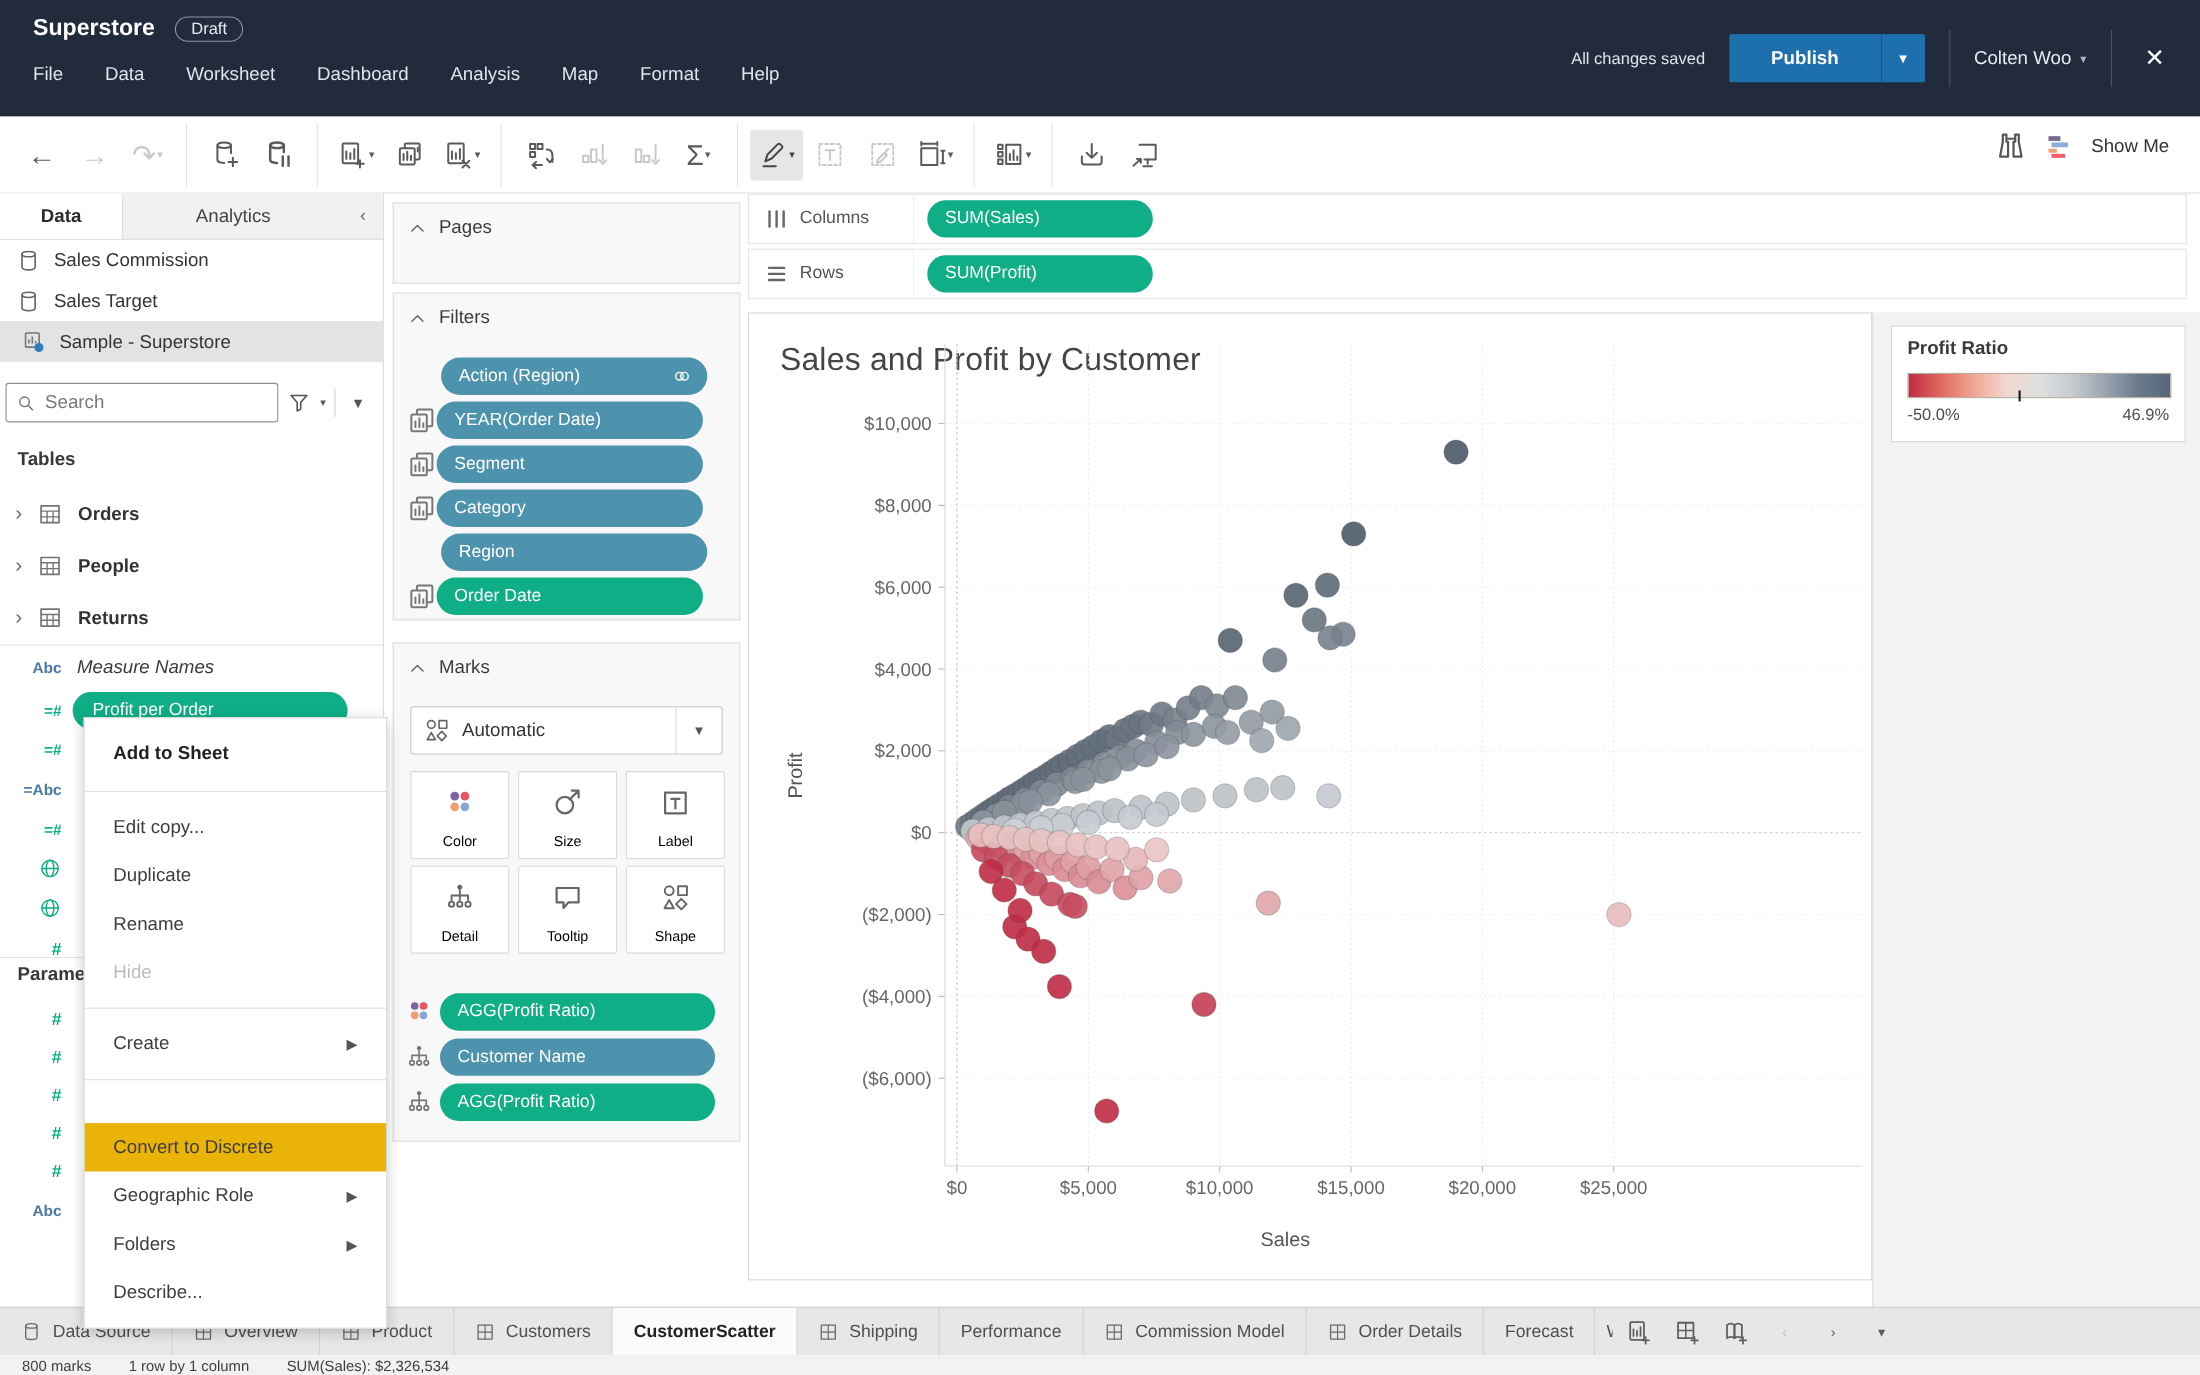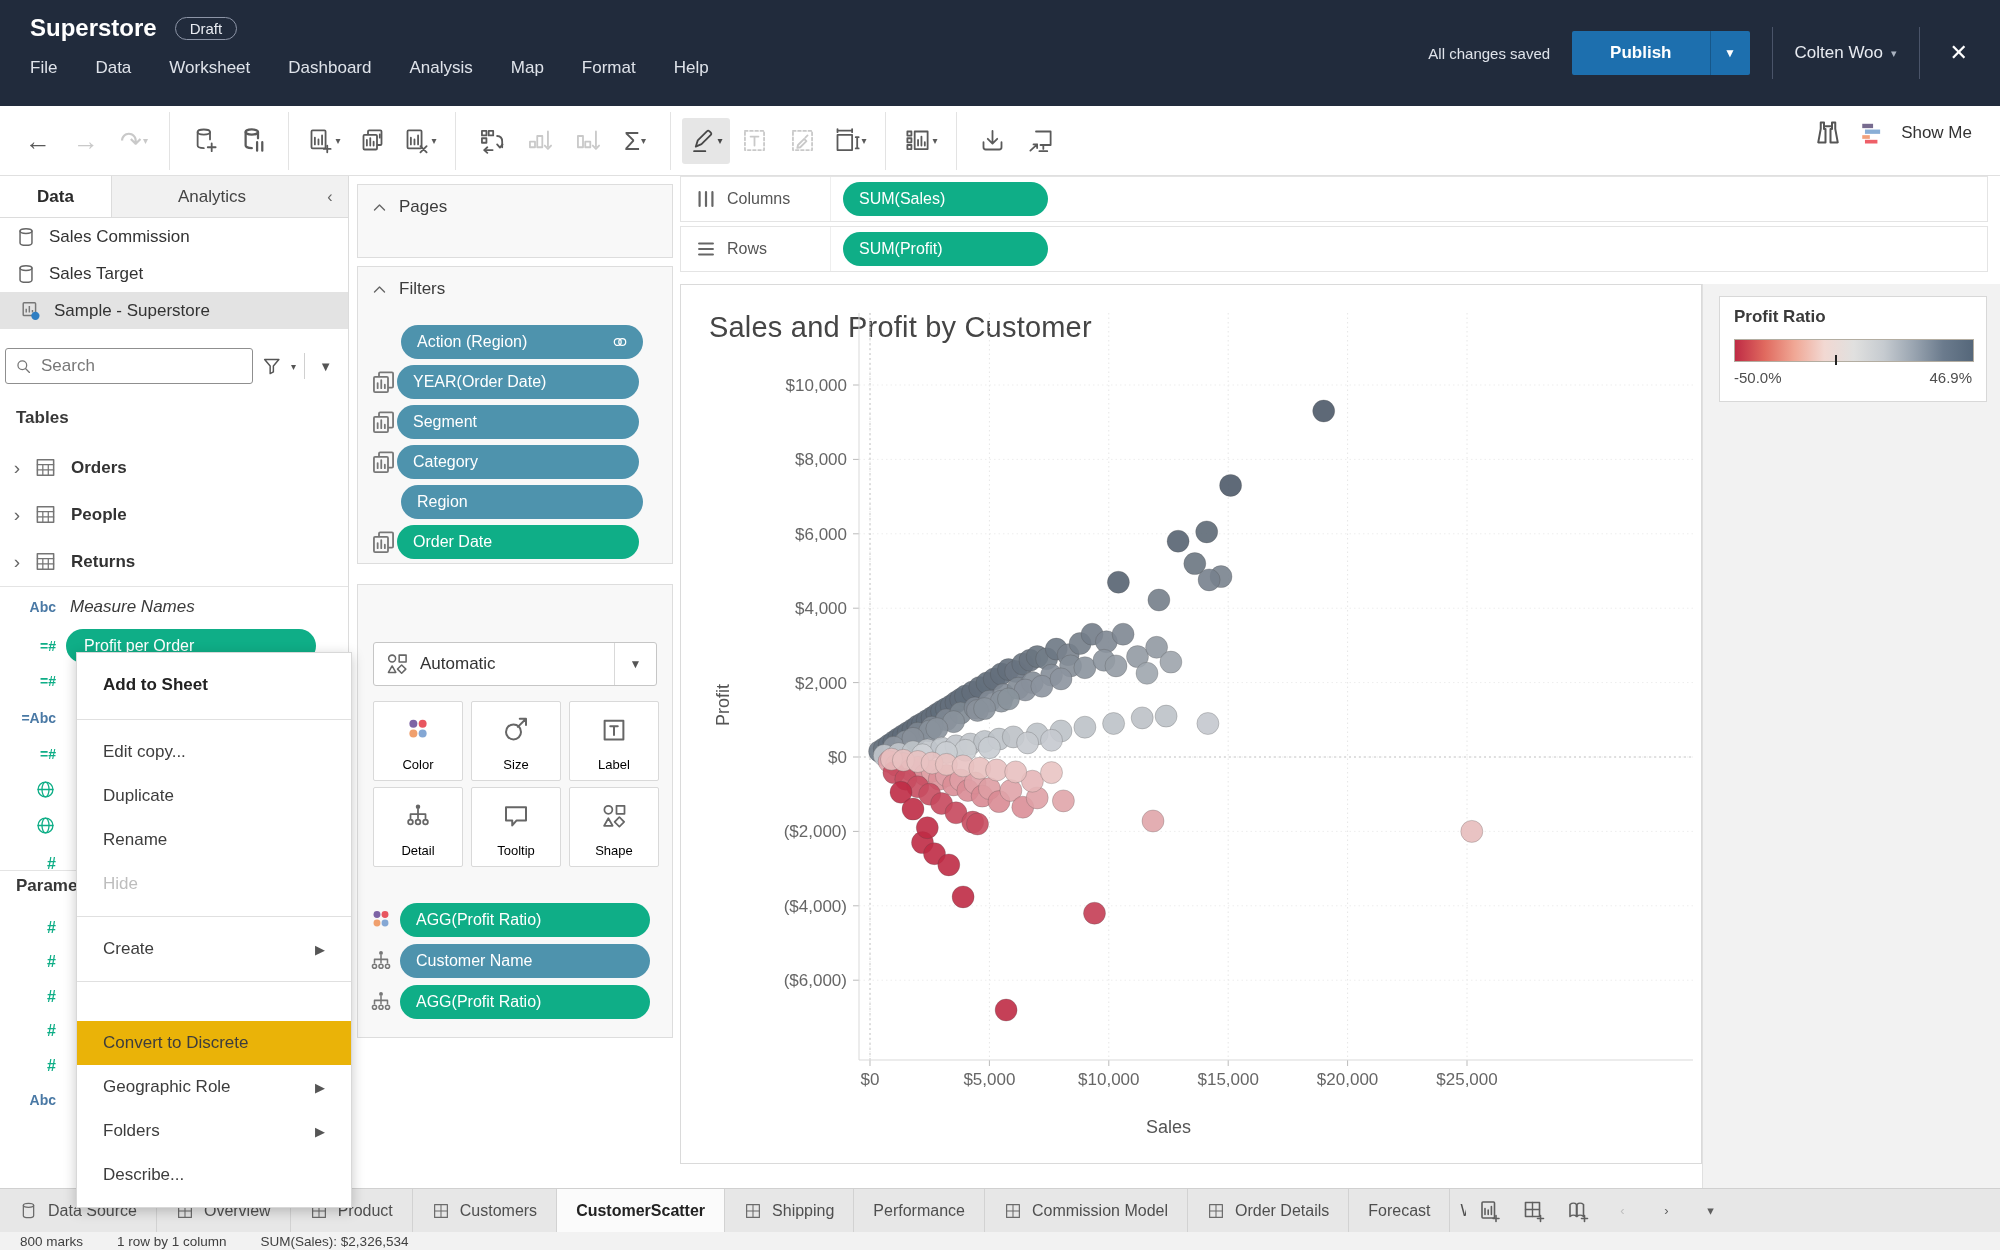--- a/index.html
+++ b/index.html
@@ -4,21 +4,21 @@
 <style>
   * { margin:0; padding:0; box-sizing:border-box; }
   html,body { font-family:"Liberation Sans", sans-serif; background:#fff; }
   #app { position:relative; width:2000px; height:1250px; overflow:hidden; background:#fff; }
   .icon { display:inline-flex; align-items:center; justify-content:center; flex:0 0 auto; }
   .icon svg { width:100%; height:100%; }
 
   
   #hdr { position:absolute; left:0; top:0; width:2000px; height:106px; background:#212b3c; color:#e8ebf1; }
   #hdr-title { position:absolute; left:30px; top:14px; display:flex; align-items:center; gap:18px; }
-  #wb-title { font-size:24px; font-weight:bold; color:#fff; }
+  #wb-title { font-size:21px; font-weight:bold; color:#fff; }
   #wb-badge { font-size:15px; color:#e8ebf1; border:1.5px solid #8d95a7; border-radius:13px; padding:2px 14px; }
   #hdr-menus { position:absolute; left:30px; top:58px; display:flex; gap:38px; }
   .menu-item { font-size:17px; color:#dfe3ea; cursor:default; }
   #hdr-right { position:absolute; right:24px; top:0; height:106px; display:flex; align-items:center; gap:22px; }
   #save-status { font-size:15px; color:#dfe3ea; }
   #publish-btn { display:flex; height:44px; border-radius:2px; overflow:hidden; }
   #publish-main { background:#1d6fae; color:#fff; font-size:17px; font-weight:bold; padding:0 38px; display:flex; align-items:center; }
   #publish-caret { background:#1d6fae; border-left:1px solid #16578a; width:40px; display:flex; align-items:center; justify-content:center; color:#fff; font-size:12px; }
   .hdr-sep { width:1px; height:52px; background:#4a5469; }
   #user-menu { display:flex; align-items:center; gap:8px; font-size:17px; color:#e8ebf1; }
@@ -585,20 +585,28 @@
             <rect x="3.5" y="7" width="12.5" height="13.5" rx="1" fill="#f8f8f8"></rect>
             <path d="M6.8 17v-4.5M10 17V10M13.2 17v-3"></path>
           </svg>
         </span>
         <div class="pill green" style="width:242px">
           <span>Order Date</span>
         </div>
       </div>
     </div>
   <div class="card" style="top:584px;height:454px" id="card-marks">
+    <div class="card-hdr">
+        <span class="icon chev-up" style="width: 15px; height: 15px; color: rgb(102, 102, 102);">
+          <svg viewBox="0 0 24 24" fill="none" stroke="currentColor" stroke-width="2.2" stroke-linecap="round" stroke-linejoin="round">
+            <path d="M4 16l8-8 8 8"></path>
+          </svg>
+        </span>
+        <span>Marks</span>
+      </div>
   <div class="mark-btn" style="left: 15px; top: 116px;">
         <span class="icon" style="width:30px;height:30px;color:#666">
           <svg viewBox="0 0 24 24">
             <circle cx="8.3" cy="7" r="3.2" fill="#7d63a5"></circle>
             <circle cx="15.7" cy="7" r="3.2" fill="#e85660"></circle>
             <circle cx="8.3" cy="14.8" r="3.2" fill="#f0a06e"></circle>
             <circle cx="15.7" cy="14.8" r="3.2" fill="#84a7d4"></circle>
           </svg>
         </span>
         <span class="mlabel">Color</span>

